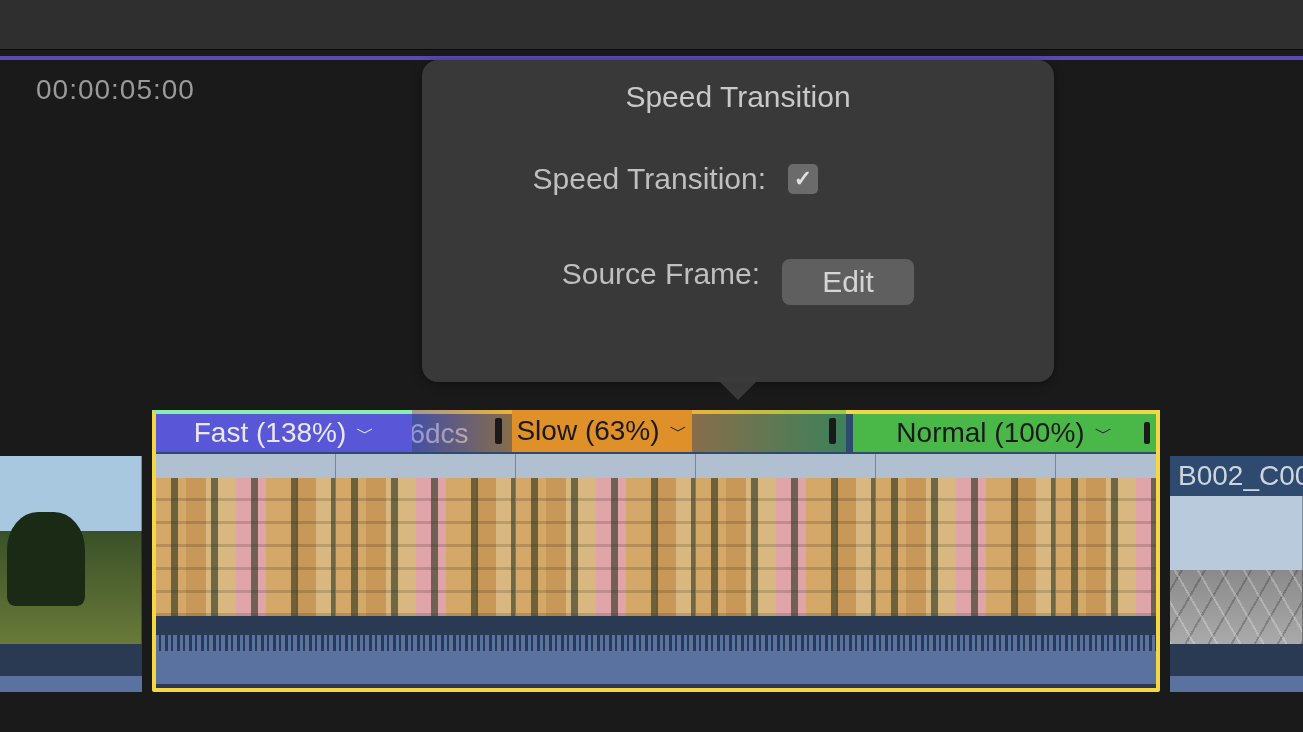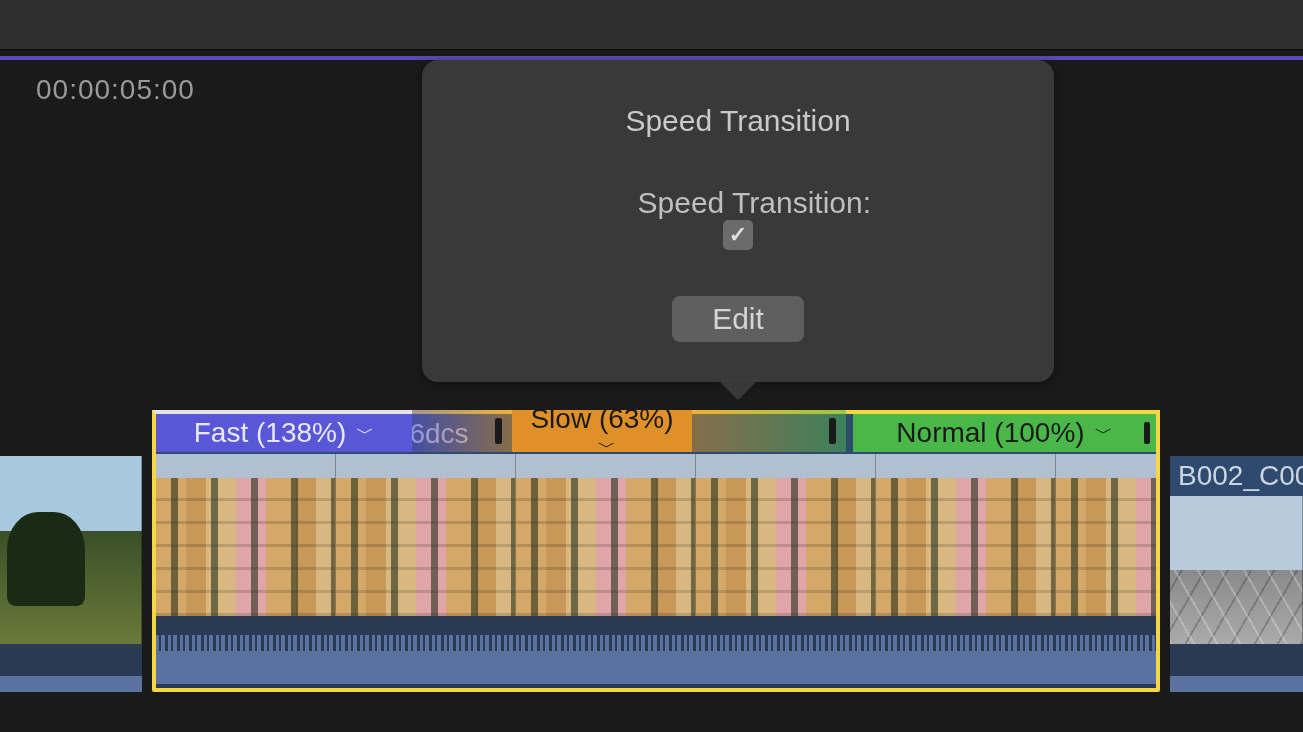--- a/index.html
+++ b/index.html
@@ -40,35 +40,34 @@
       left: 422px;
       width: 632px;
       height: 322px;
       background: rgba(60,60,60,0.92);
       border-radius: 16px;
       box-shadow: 0 2px 10px rgba(0,0,0,0.4);
       z-index: 10;
       display: flex;
       flex-direction: column;
       align-items: center;
-      padding-top: 44px;
+      padding-top: 20px;
     }
     .popover-title {
       color: #c9c9c9;
       font-size: 30px;
       font-weight: 400;
       margin-bottom: 48px;
     }
     .popover-row {
       display: flex;
       align-items: center;
       justify-content: center;
       width: 100%;
       margin-bottom: 46px;
-      flex-direction: column;
     }
     .popover-label {
       color: #bfbfbf;
       font-size: 30px;
       text-align: right;
       width: 310px;
       padding-right: 22px;
     }
     .checkbox {
       width: 30px;
@@ -84,20 +83,21 @@
       cursor: pointer;
     }
     .edit-button {
       background: #5f5f5f;
       color: #d5d5d5;
       font-size: 30px;
       padding: 6px 40px;
       border-radius: 8px;
       border: none;
       cursor: pointer;
+      margin-top: 17px;
     }
     .popover-arrow {
       position: absolute;
       bottom: -18px;
       left: 50%;
       transform: translateX(-50%);
       width: 0; height: 0;
       border-left: 22px solid transparent;
       border-right: 22px solid transparent;
       border-top: 22px solid rgba(60,60,60,0.92);
@@ -277,38 +277,39 @@
 <div class="popover">
   <div class="popover-title">Speed Transition</div>
 
   <div class="popover-row">
     <div class="popover-label">Speed Transition:</div>
     <div class="checkbox">✓</div>
     <div style="width:180px"></div>
   </div>
 
   <div class="popover-row">
+    <div class="popover-label">Source Frame:</div>
     <button class="edit-button">Edit</button>
     <div style="width:90px"></div>
   </div>
 
   <div class="popover-arrow"></div>
 </div>
 
 <div class="track-area">
 
   <div class="speed-bar">
-    <div class="speed-segment speed-fast" style="width:260px; border-left:4px solid #f5d742; border-top:4px solid #e5e5e5;">
+    <div class="speed-segment speed-fast" style="width:260px; border-left:4px solid #f5d742; border-top:4px solid #86efac;">
       <span>Fast (138%)</span>
       <span class="chev">﹀</span>
     </div>
     <div class="transition-zone" style="width:100px;">
       <div class="drag-handle"></div>
     </div>
-    <div class="speed-segment speed-slow" style="width:180px;flex-direction:column;">
+    <div class="speed-segment speed-slow" style="width:180px;">
       <span>Slow (63%)</span>
       <span class="chev">﹀</span>
     </div>
     <div class="transition-zone tz2" style="width:154px;">
       <div class="drag-handle"></div>
 
     </div>
     <div class="speed-segment speed-normal" style="flex:1; border-right:4px solid #f5d742; border-top:4px solid #f5d742;margin-left:7px;">
       <span>Normal (100%)</span>
       <span class="chev">﹀</span>

